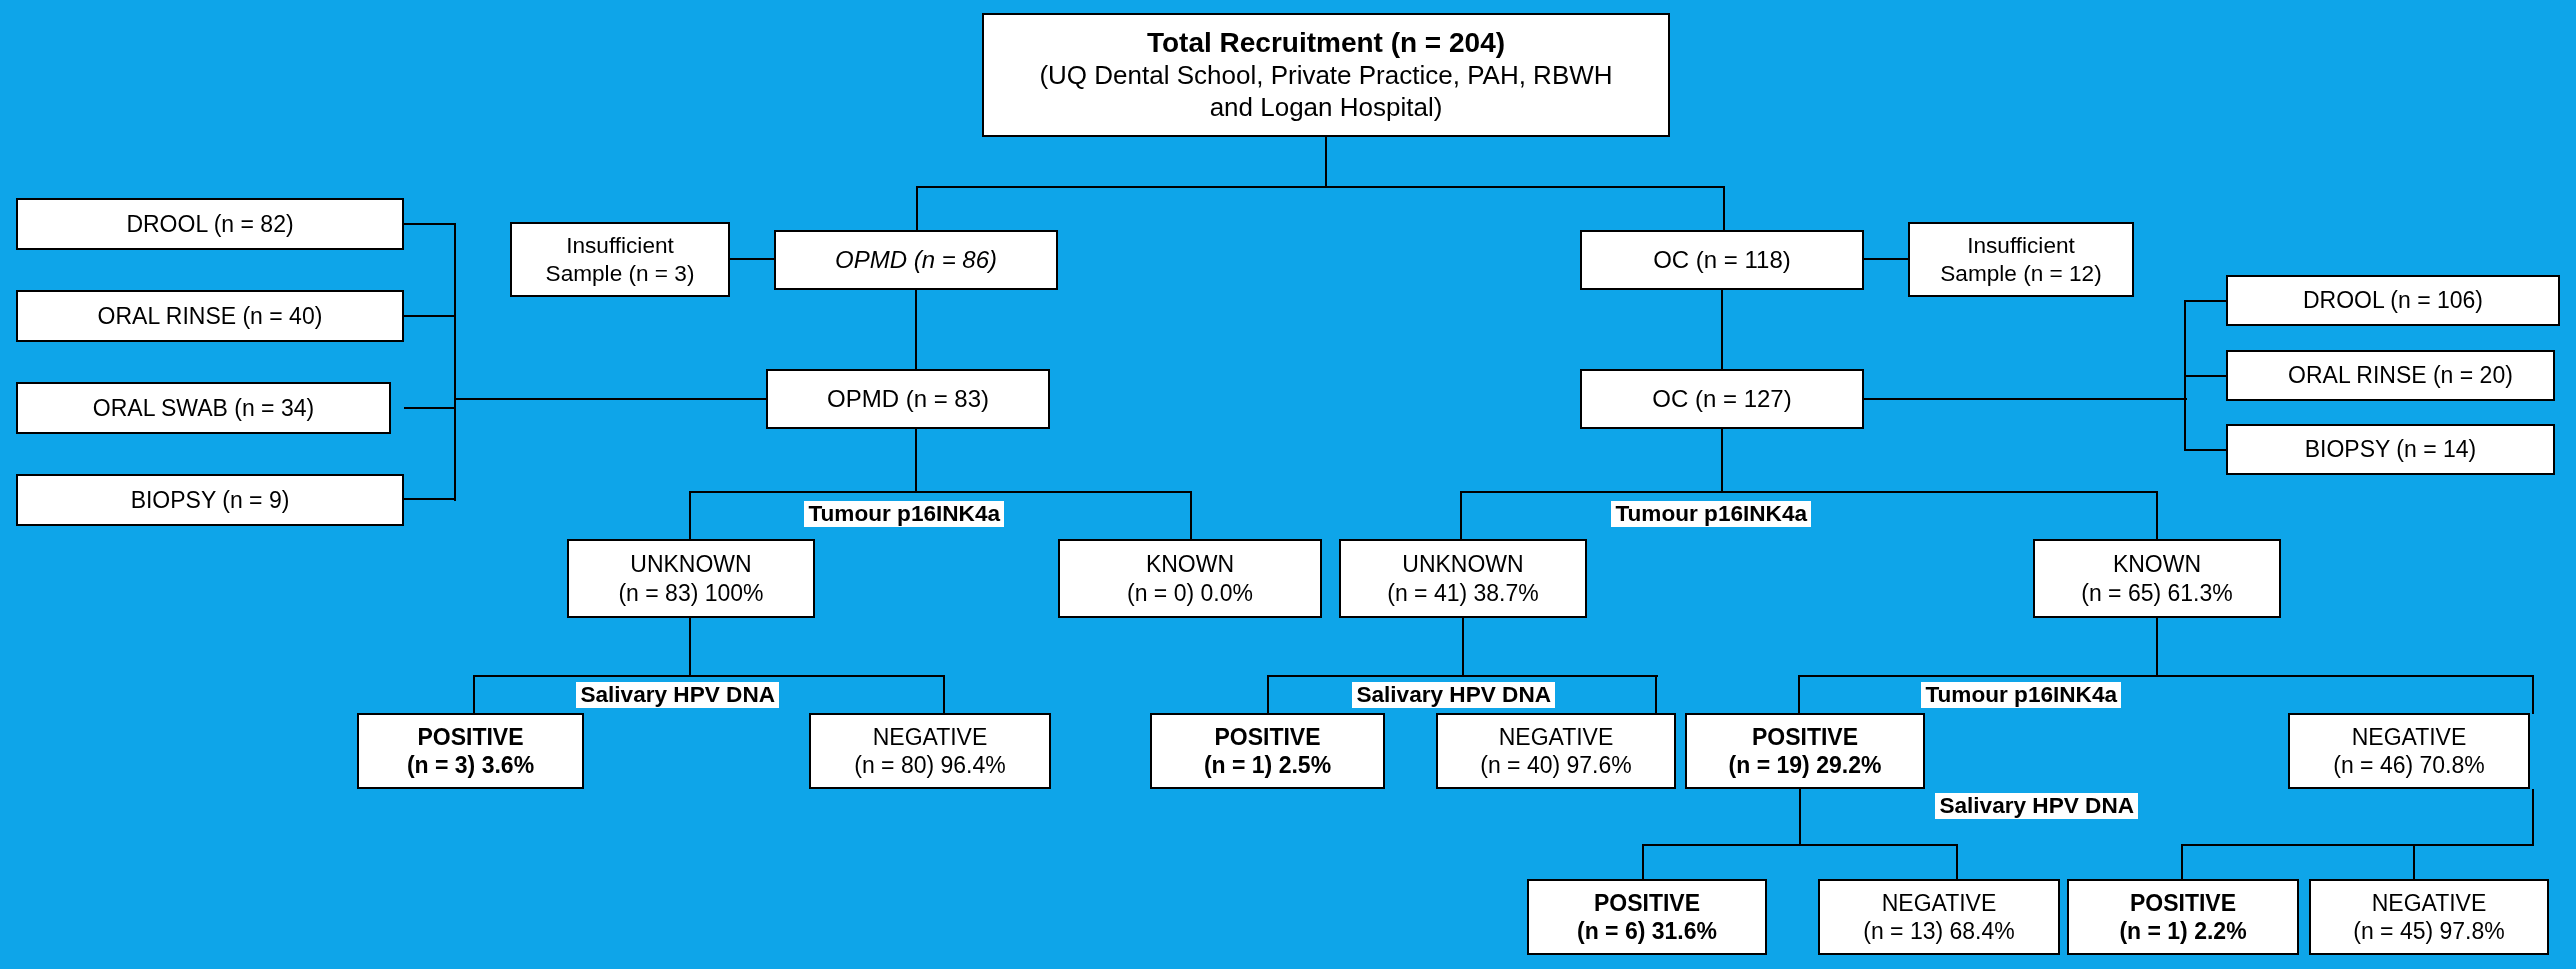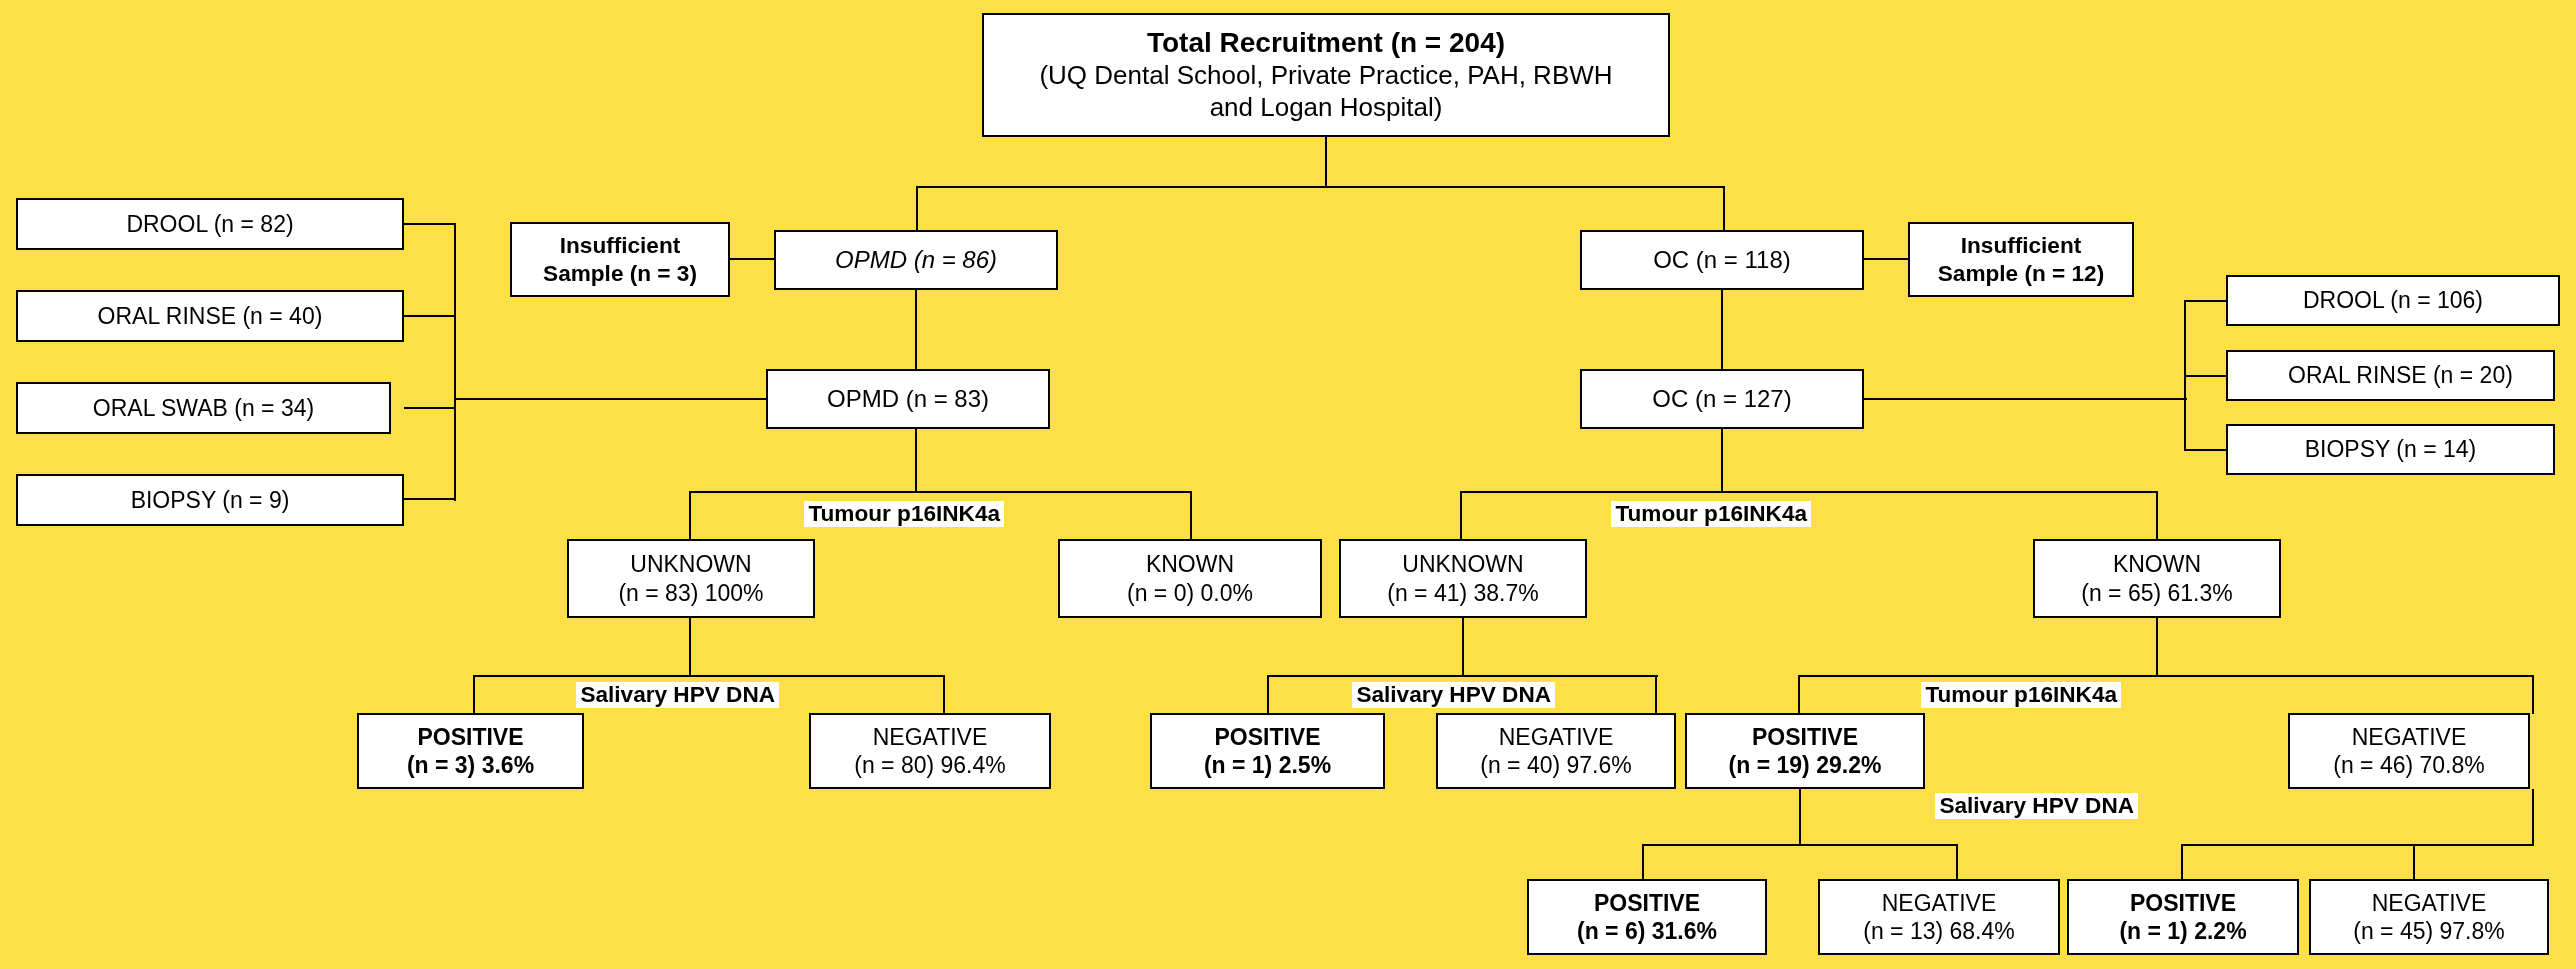--- a/index.html
+++ b/index.html
@@ -8,21 +8,21 @@
     padding: 0;
     background: #ffffff;
   }
   body {
     font-family: "Liberation Sans", sans-serif;
   }
   #canvas {
     position: relative;
     width: 2576px;
     height: 970px;
-    background: #fde047;
+    background: #0ea5e9;
     overflow: hidden;
   }
   .box {
     position: absolute;
     box-sizing: border-box;
     border: 2.2px solid #000000;
     background: #ffffff;
     display: flex;
     flex-direction: column;
     align-items: center;
@@ -33,21 +33,21 @@
     z-index: 3;
   }
   .box .ln { display: block; white-space: nowrap; }
   .b-thin { border-width: 2.2px; }
   .b-med  { border-width: 2.9px; }
   .bold { font-weight: bold; }
   .fs-title-1 { font-size: 28px; font-weight: bold; }
   .fs-title-2 { font-size: 26px; }
   .fs-node    { font-size: 24px; }
   .fs-leaf    { font-size: 23px; }
-  .fs-small   { font-size: 22.6px; font-weight: bold; }
+  .fs-small   { font-size: 22.6px; }
 
   .hline, .vline {
     position: absolute;
     background: #000000;
     z-index: 1;
   }
   .hline { height: 2.2px; }
   .vline { width: 2.2px; }
 
   .edge-label {

